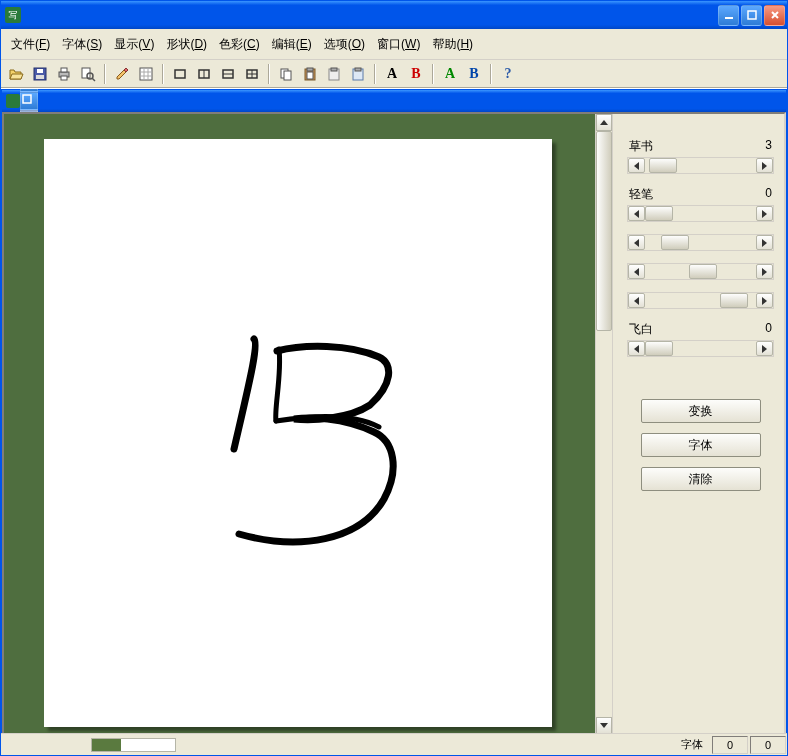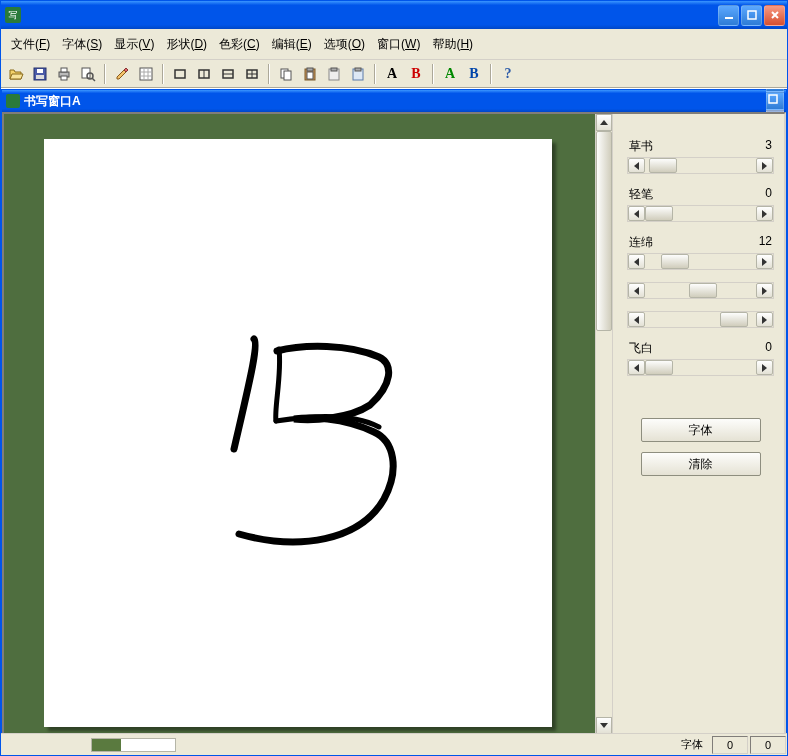--- a/index.html
+++ b/index.html
@@ -230,21 +230,20 @@
       <div class="sep"></div>
       <div class="tb-btn">
         <span class="letter-btn" style="color:#2a5aa8;font-family:serif">?</span>
       </div>
     </div>
 
   <div class="workspace">
     <div class="child-window">
       <div class="child-titlebar">
         <div class="app-icon"></div>
-        <div class="title-text">书写窗口A</div>
         <div class="win-buttons">
           <div class="win-btn min"></div>
           <div class="win-btn max"><svg viewBox="0 0 12 12">
                 <rect x="2" y="2" width="8" height="8" fill="none" stroke="white" stroke-width="1.5"></rect>
               </svg></div>
           <div class="win-btn close disabled"><svg viewBox="0 0 12 12">
                 <path d="M3 3 L9 9 M9 3 L3 9" stroke="#cfd9ec" stroke-width="2"></path>
               </svg></div>
         </div>
       </div>
@@ -301,24 +300,20 @@
                 </div>
                 <div class="strack">
                   <div class="sthumb" style="left:0%"></div>
                 </div>
                 <div class="sbtn">
                   <span class="arrow right"></span>
                 </div>
               </div>
             </div>
             <div class="slider-group">
-              <div class="slider-header">
-                <span>连绵</span>
-                <span>12</span>
-              </div>
               <div class="h-scrollbar">
                 <div class="sbtn">
                   <span class="arrow left"></span>
                 </div>
                 <div class="strack">
                   <div class="sthumb" style="left:14%"></div>
                 </div>
                 <div class="sbtn">
                   <span class="arrow right"></span>
                 </div>
@@ -361,20 +356,21 @@
                 </div>
                 <div class="strack">
                   <div class="sthumb" style="left:0%"></div>
                 </div>
                 <div class="sbtn">
                   <span class="arrow right"></span>
                 </div>
               </div>
             </div>
             <div class="panel-buttons" id="panel-buttons">
+            <div class="panel-btn">变换</div>
             <div class="panel-btn">字体</div>
             <div class="panel-btn">清除</div>
           </div>
         </div>
       </div>
     </div>
   </div>
 
   <div class="statusbar">
     <div style="width:90px"></div>

